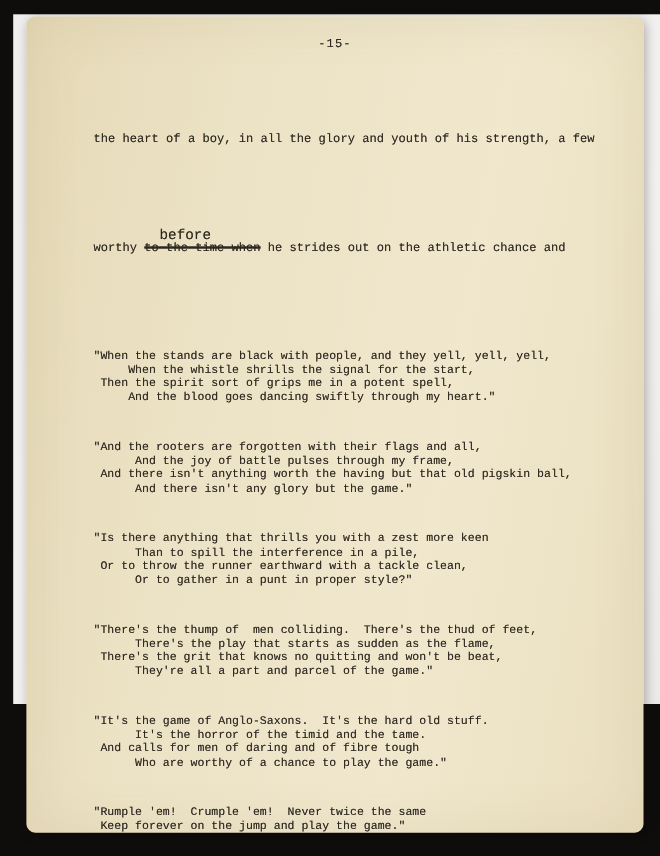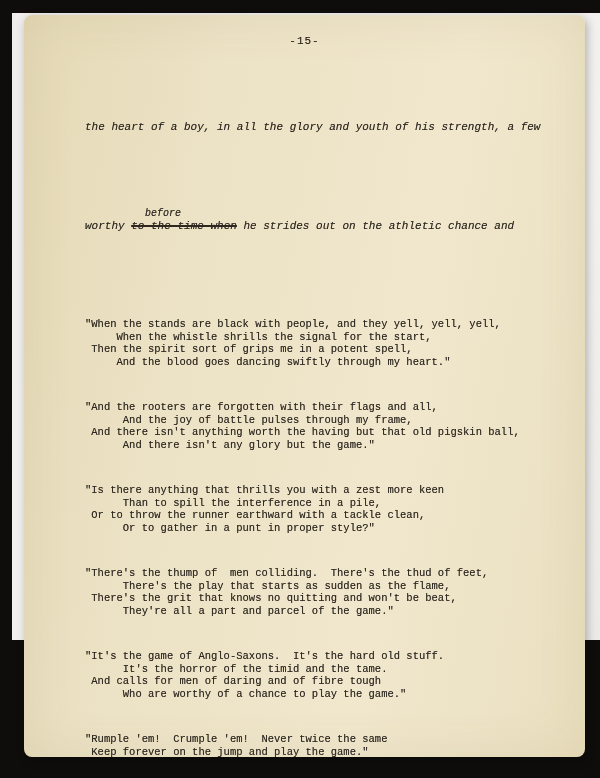--- a/index.html
+++ b/index.html
@@ -19,29 +19,29 @@
     background:linear-gradient(100deg,#e5d9b6 0%,#ece2c5 30%,#f0e7cd 65%,#eadfbf 100%);
     box-shadow:2px 3px 10px rgba(0,0,0,0.28), inset 0 0 50px rgba(130,105,60,0.10);
   }
   .ink{color:#2e2820;text-shadow:0 0 0.6px rgba(46,40,32,0.55);}
   .page-number{
     position:absolute;top:20px;left:0;width:100%;
     text-align:center;font-size:11px;letter-spacing:1px;
   }
   .block{position:absolute;left:61px;right:18px;white-space:pre;}
   .prose{font-size:11px;line-height:33px;}
-  .p1{top:30px;font-style:italic;}
+  .p1{top:30px;}
   .p2{top:165px;}
   .p3{top:600px;line-height:22px;}
   .pline{white-space:pre;}
   .strike-line{position:relative;}
   .strike{text-decoration:line-through;text-decoration-thickness:1.6px;}
   .above{
     position:absolute;left:60px;top:-2px;
-    font-size:10px;line-height:11px;white-space:pre;
+    font-size:13px;line-height:11px;white-space:pre;
   }
   .poem{top:278px;font-size:10.5px;line-height:12.5px;}
   .stanza{white-space:pre;margin-bottom:8px;}
 </style>
 </head>
 <body>
 
 <div class="photo">
   <div class="backing"></div>
 

